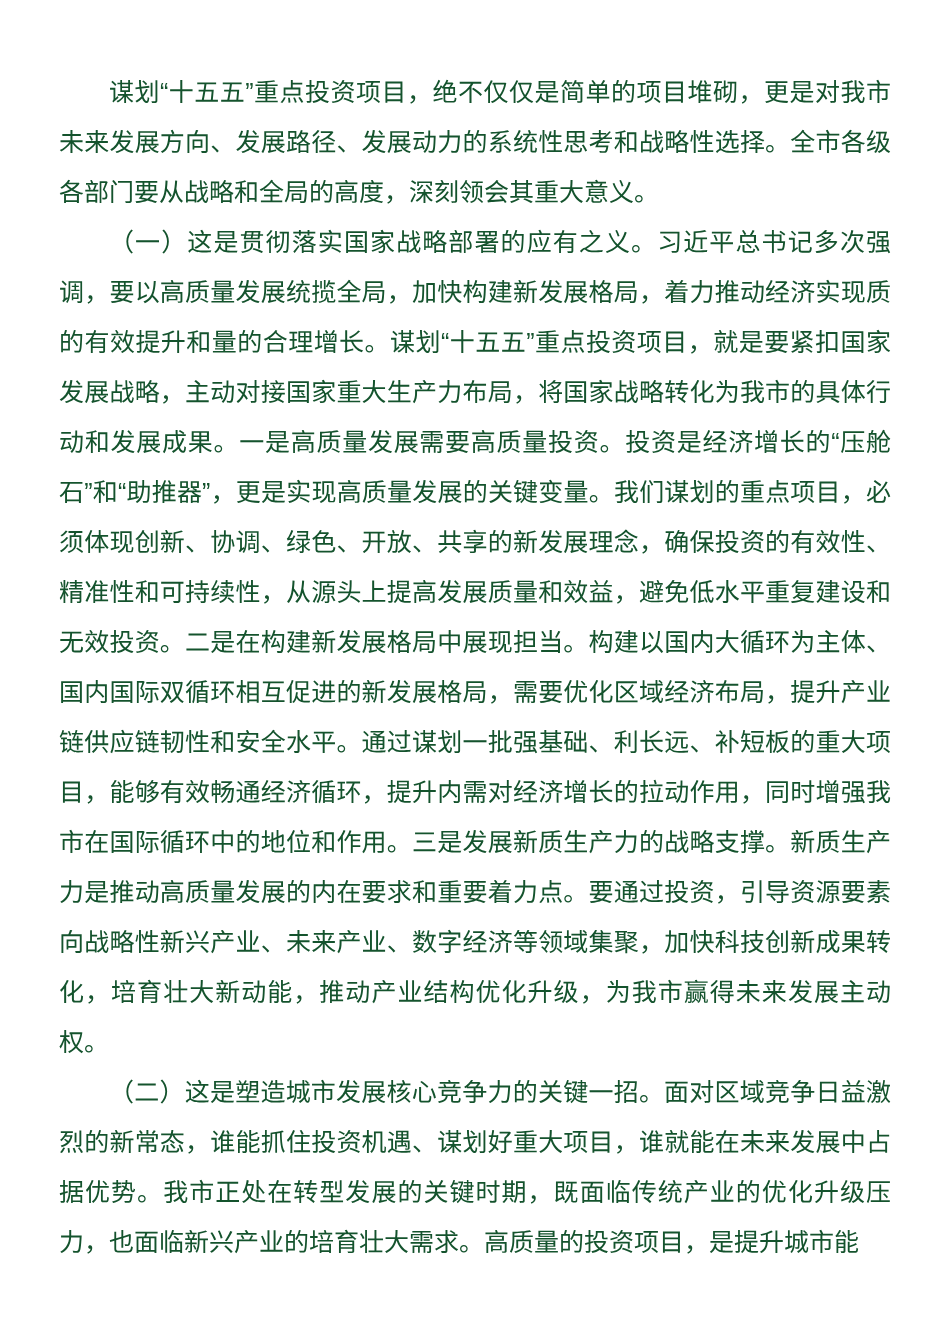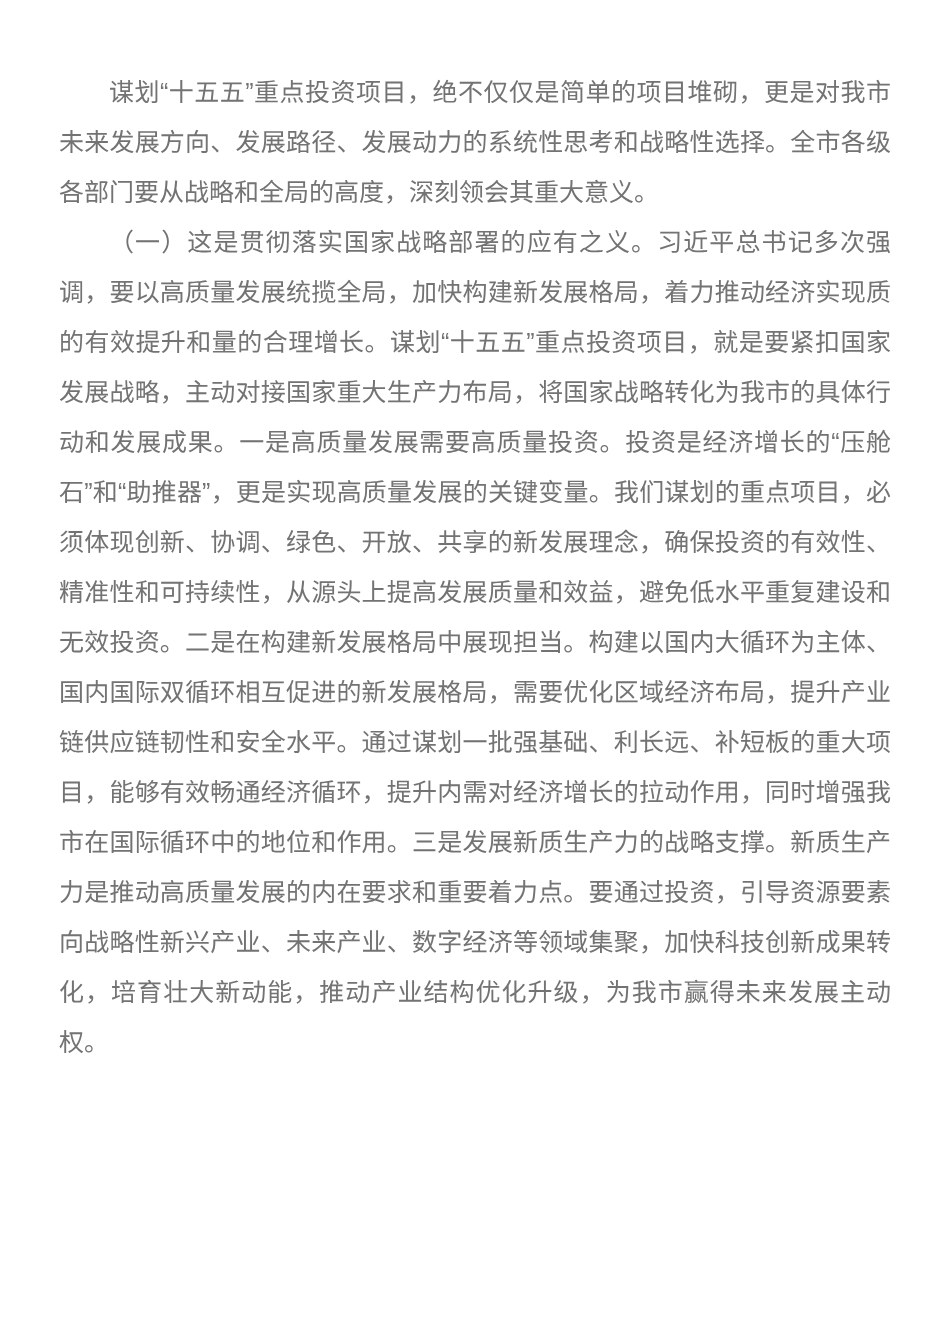--- a/index.html
+++ b/index.html
@@ -18,33 +18,34 @@
     height: 1344px;
     padding: 67px 59px 0 59px;
     background: #ffffff;
     overflow: hidden;
   }
   p.doc-para {
     margin: 0;
     padding: 0;
     font-size: 25px;
     line-height: 50px;
-    color: #737373;
+    color: #14532d;
     text-align: justify;
     text-indent: 2em;
     font-weight: 400;
     word-break: normal;
   }
   strong.run-bold {
     font-weight: 400;
   }
 </style>
 </head>
 <body>
 
 <div class="page">
 
   <p class="doc-para"><span>谋划“十五五”重点投资项目，绝不仅仅是简单的项目堆砌，更是对我市未来发展方向、发展路径、发展动力的系统性思考和战略性选择。全市各级各部门要从战略和全局的高度，深刻领会其重大意义。</span></p>
 
   <p class="doc-para"><span>（一）这是贯彻落实国家战略部署的应有之义。习近平总书记多次强调，要以高质量发展统揽全局，加快构建新发展格局，着力推动经济实现质的有效提升和量的合理增长。谋划“十五五”重点投资项目，就是要紧扣国家发展战略，主动对接国家重大生产力布局，将国家战略转化为我市的具体行动和发展成果。</span><strong class="run-bold">一是</strong><span>高质量发展需要高质量投资。投资是经济增长的“压舱石”和“助推器”，更是实现高质量发展的关键变量。我们谋划的重点项目，必须体现创新、协调、绿色、开放、共享的新发展理念，确保投资的有效性、精准性和可持续性，从源头上提高发展质量和效益，避免低水平重复建设和无效投资。</span><strong class="run-bold">二是</strong><span>在构建新发展格局中展现担当。构建以国内大循环为主体、国内国际双循环相互促进的新发展格局，需要优化区域经济布局，提升产业链供应链韧性和安全水平。通过谋划一批强基础、利长远、补短板的重大项目，能够有效畅通经济循环，提升内需对经济增长的拉动作用，同时增强我市在国际循环中的地位和作用。</span><strong class="run-bold">三是</strong><span>发展新质生产力的战略支撑。新质生产力是推动高质量发展的内在要求和重要着力点。要通过投资，引导资源要素向战略性新兴产业、未来产业、数字经济等领域集聚，加快科技创新成果转化，培育壮大新动能，推动产业结构优化升级，为我市赢得未来发展主动权。</span></p>
 
+  <p class="doc-para"><span>（二）这是塑造城市发展核心竞争力的关键一招。面对区域竞争日益激烈的新常态，谁能抓住投资机遇、谋划好重大项目，谁就能在未来发展中占据优势。我市正处在转型发展的关键时期，既面临传统产业的优化升级压力，也面临新兴产业的培育壮大需求。高质量的投资项目，是提升城市能</span></p>
 
 </div>
 
 </body></html>

